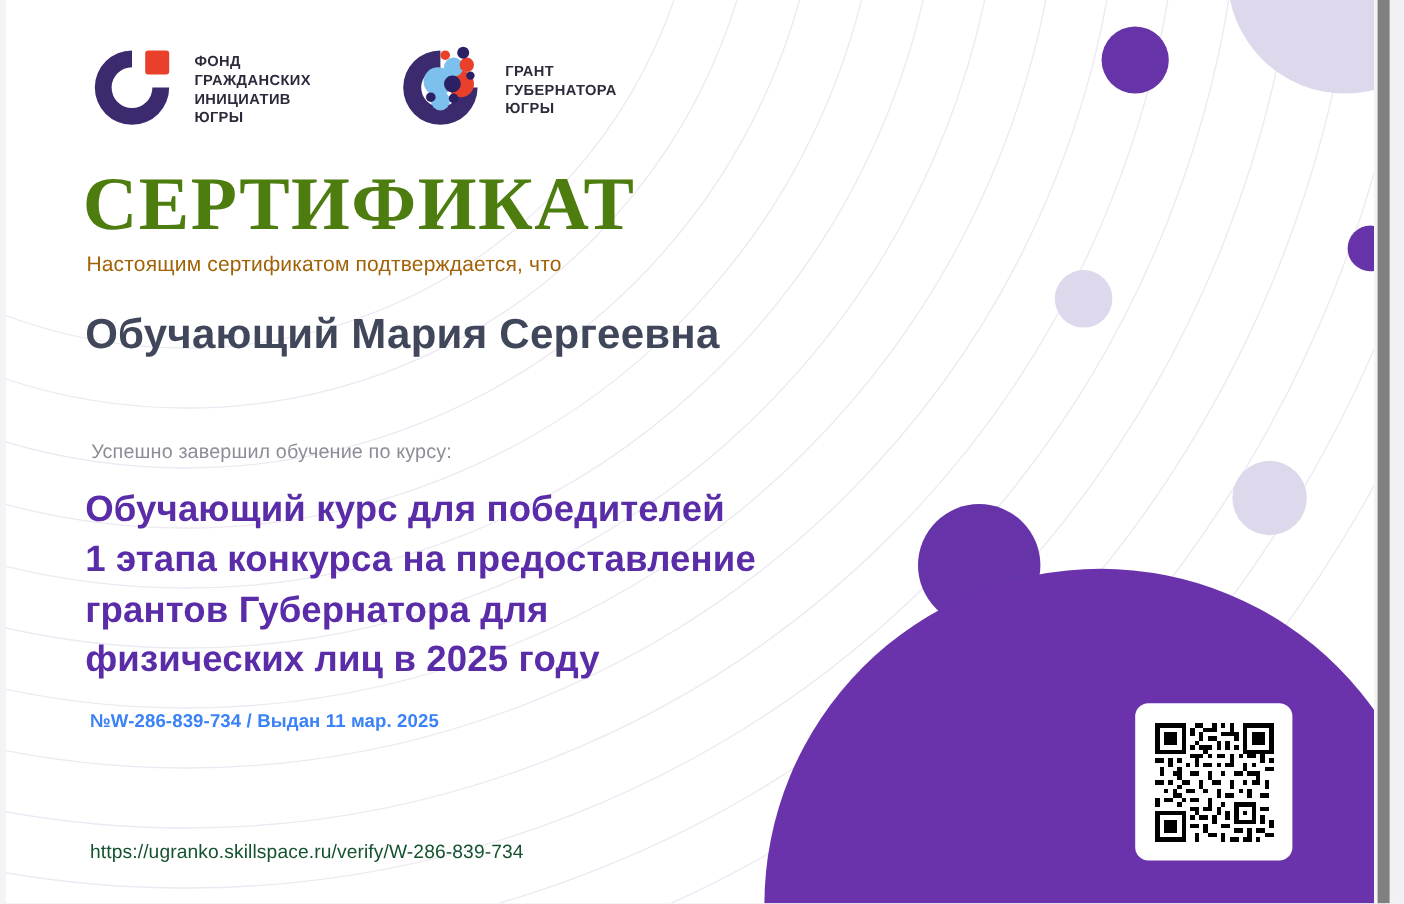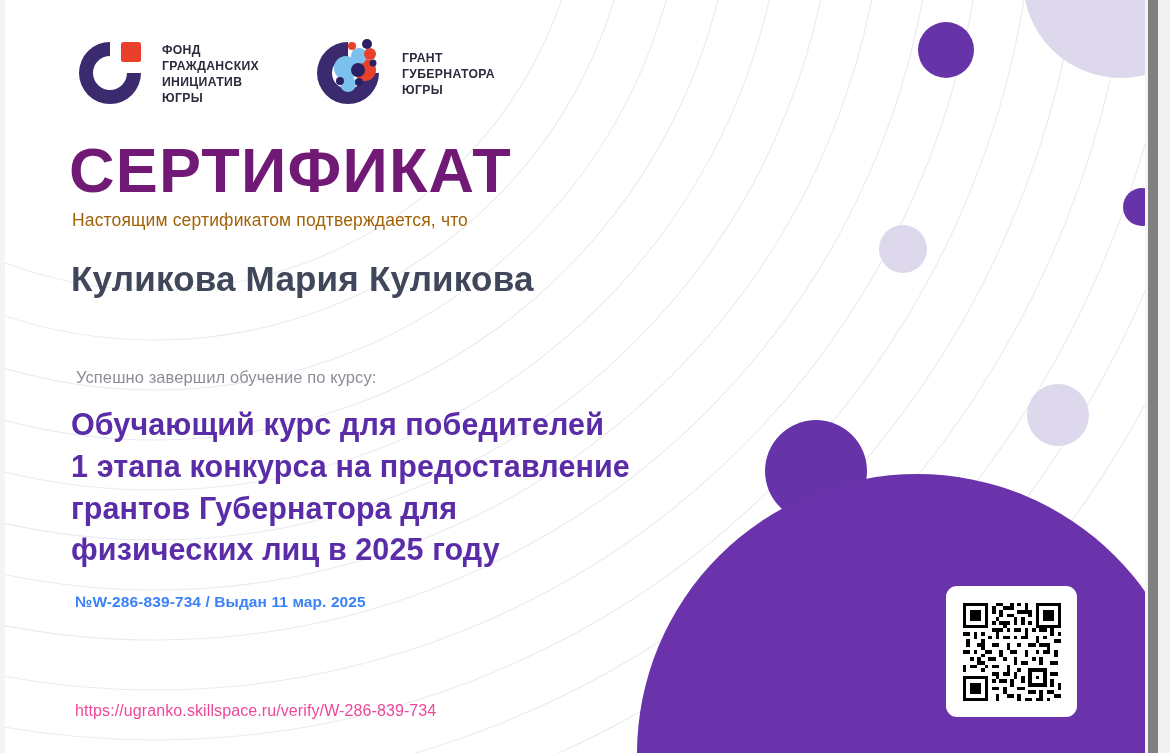--- a/index.html
+++ b/index.html
@@ -57,21 +57,21 @@
     top: 474px;
   }
 
   
   #logo-row {
     position: absolute;
     left: 66px;
     top: 32px;
     display: flex;
     align-items: center;
-    gap: 48px;
+    gap: 67px;
   }
   .logo-block {
     display: flex;
     align-items: center;
     gap: 13px;
   }
   .logo-mark { flex: 0 0 auto; }
   .logo-text {
     font-size: 12.2px;
     font-weight: bold;
@@ -82,22 +82,23 @@
   }
 
   
   #cert-title {
     position: absolute;
     left: 64px;
     top: 139px;
     font-size: 63px;
     font-weight: bold;
     letter-spacing: 1.2px;
-    color: #701a75;
+    color: #4d7c0f;
     line-height: 1;
+    font-family: Liberation Serif, serif;
   }
 
   #cert-subtitle {
     position: absolute;
     left: 67px;
     top: 210px;
     font-size: 17.5px;
     color: #a16207;
     letter-spacing: 0.15px;
   }
@@ -144,21 +145,21 @@
     font-weight: bold;
     color: #3b82f6;
     letter-spacing: 0.1px;
   }
 
   #verify-url {
     position: absolute;
     left: 70px;
     top: 702px;
     font-size: 16px;
-    color: #ec4899;
+    color: #14532d;
     letter-spacing: 0.1px;
   }
 
   
   #qr-card {
     position: absolute;
     left: 941px;
     top: 586px;
     width: 131px;
     height: 131px;
@@ -260,21 +261,21 @@
 ГУБЕРНАТОРА
 ЮГРЫ</span>
       </div>
 
     </div>
 
     <div id="cert-title">СЕРТИФИКАТ</div>
 
     <div id="cert-subtitle">Настоящим сертификатом подтверждается, что</div>
 
-    <div id="recipient-name">Куликова Мария Куликова</div>
+    <div id="recipient-name">Обучающий Мария Сергеевна</div>
 
     <div id="completion-note">Успешно завершил обучение по курсу:</div>
 
     <div id="course-title">Обучающий курс для победителей
 1 этапа конкурса на предоставление
 грантов Губернатора для
 физических лиц в 2025 году</div>
 
     <div id="cert-meta">№W-286-839-734 / Выдан 11 мар. 2025</div>
 

